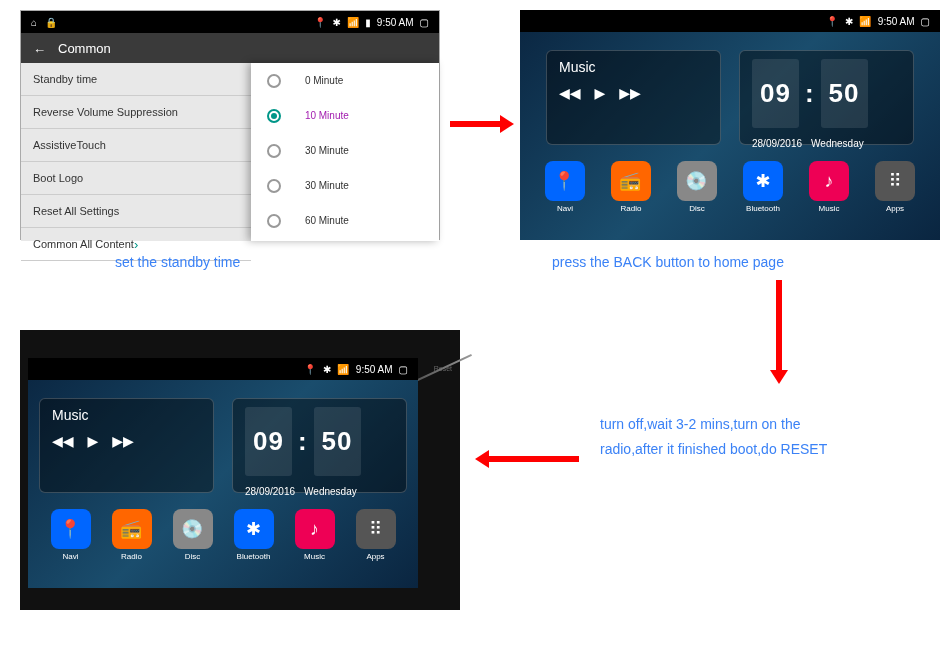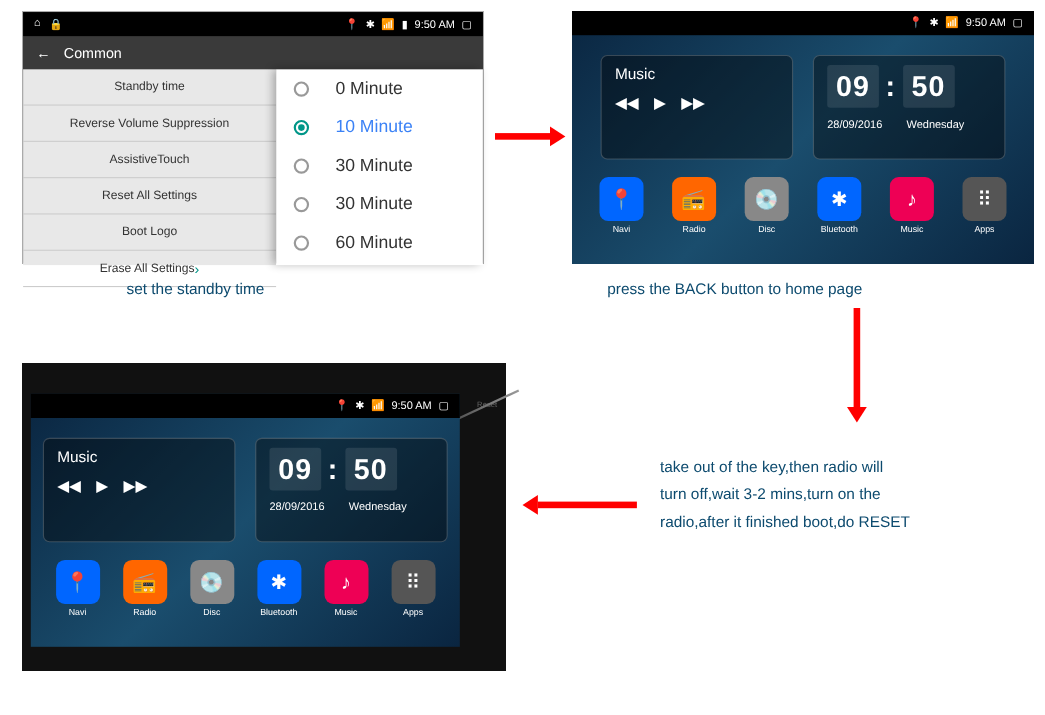--- a/index.html
+++ b/index.html
@@ -9,45 +9,45 @@
 .panel2 { position: absolute; left: 520px; top: 10px; width: 420px; height: 230px; background: linear-gradient(135deg, #0a2540 0%, #1a4d6d 50%, #0a2540 100%); }
 .panel3 { position: absolute; left: 20px; top: 330px; width: 440px; height: 280px; background: #111; }
 
 .statusbar { height: 22px; background: #000; color: #fff; font-size: 10px; display: flex; align-items: center; justify-content: space-between; padding: 0 10px; }
 .statusbar .left { display: flex; gap: 8px; }
 .statusbar .right { display: flex; gap: 6px; align-items: center; }
 
 .p1-header { height: 30px; background: #3a3a3a; color: #fff; display: flex; align-items: center; padding: 0 12px; font-size: 13px; gap: 12px; }
 .p1-body { display: flex; height: 178px; }
 .p1-list { width: 55%; background: #e8e8e8; }
-.p1-list-item { height: 29px; border-bottom: 1px solid #ccc; padding: 16px 12px; font-size: 11px; color: #333; display: flex; align-items: center; justify-content: center; }
+.p1-list-item { height: 29px; border-bottom: 1px solid #ccc; padding: 16px 12px; font-size: 11px; color: #333; display: flex; align-items: center; justify-content: flex-start; }
 .p1-popup { width: 45%; background: #fff; box-shadow: -3px 0 8px rgba(0,0,0,0.3); }
-.p1-popup-item { height: 35px; display: flex; align-items: center; padding: 0 16px; font-size: 16px; color: #333; gap: 24px; }
-.p1-popup-item.selected { color: #3b82f6; }
+.p1-popup-item { height: 35px; display: flex; align-items: center; padding: 0 16px; font-size: 10px; color: #333; gap: 24px; }
+.p1-popup-item.selected { color: #a21caf; }
 .radio-outer { width: 14px; height: 14px; border: 2px solid #999; border-radius: 50%; display: flex; align-items: center; justify-content: center; }
 .p1-popup-item.selected .radio-outer { border-color: #009688; }
 .radio-inner { width: 6px; height: 6px; background: #009688; border-radius: 50%; }
 
 .home-cards { display: flex; gap: 18px; justify-content: center; padding: 18px 0 10px; }
 .card { width: 175px; height: 95px; background: rgba(0,0,0,0.4); border: 1px solid rgba(255,255,255,0.2); border-radius: 6px; padding: 8px 12px; color: #fff; }
 .card-music .title { font-size: 14px; margin-bottom: 6px; }
 .card-music .controls { display: flex; gap: 14px; font-size: 14px; margin-top: 10px; }
 .card-clock .time { font-size: 26px; font-weight: bold; letter-spacing: 1px; display: flex; align-items: center; gap: 6px; }
-.card-clock .timebox { background: rgba(255,255,255,0.1); padding: 4px 8px; border-radius: 3px; text-align: center; }
-.card-clock .date { font-size: 10px; margin-top: 10px; display: flex; gap: 22px; }
+.card-clock .timebox { background: rgba(255,255,255,0.1); padding: 19px 8px; border-radius: 3px; text-align: center; }
+.card-clock .date { font-size: 10px; margin-top: 10px; display: flex; gap: 9px; }
 .appdock { display: flex; justify-content: space-around; padding: 6px 12px 8px; }
 .appicon { display: flex; flex-direction: column; align-items: center; gap: 3px; }
 .appicon .iconbox { width: 40px; height: 40px; border-radius: 8px; display: flex; align-items: center; justify-content: center; color: #fff; font-size: 18px; }
 .appicon .label { color: #fff; font-size: 8px; }
 
 .panel3-inner { position: absolute; top: 28px; left: 8px; width: 390px; height: 230px; background: linear-gradient(135deg, #0a2540 0%, #1a4d6d 50%, #0a2540 100%); }
 .panel3-reset { position: absolute; top: 35px; right: 8px; color: #666; font-size: 7px; }
 .stylus { position: absolute; top: 62px; right: -20px; width: 90px; height: 2px; background: linear-gradient(90deg, #333, #999); transform: rotate(-25deg); transform-origin: left; }
 
-.caption { position: absolute; font-size: 14px; color: #0c4a6e; }
+.caption { position: absolute; font-size: 14px; color: #3b82f6; }
 .cap1 { left: 115px; top: 254px; }
 .cap2 { left: 552px; top: 254px; }
 .cap3 { left: 600px; top: 412px; line-height: 1.8; width: 340px; }
 
 .arrow-h1 { position: absolute; left: 450px; top: 115px; }
 .arrow-v { position: absolute; left: 770px; top: 280px; }
 .arrow-h2 { position: absolute; left: 475px; top: 450px; }
 .arrow-line-h { width: 50px; height: 6px; background: #f00; }
 .arrow-head-r { width: 0; height: 0; border-left: 14px solid #f00; border-top: 9px solid transparent; border-bottom: 9px solid transparent; }
 .arrow-head-l { width: 0; height: 0; border-right: 14px solid #f00; border-top: 9px solid transparent; border-bottom: 9px solid transparent; }
@@ -84,27 +84,27 @@
       <div class="p1-list-item">
           <span>Standby time</span>
         </div>
       <div class="p1-list-item">
           <span>Reverse Volume Suppression</span>
         </div>
       <div class="p1-list-item">
           <span>AssistiveTouch</span>
         </div>
       <div class="p1-list-item">
+          <span>Boot Logo</span>
+        </div>
+      <div class="p1-list-item">
           <span>Reset All Settings</span>
         </div>
       <div class="p1-list-item">
-          <span>Boot Logo</span>
-        </div>
-      <div class="p1-list-item">
-          <span>Erase All Settings</span>
+          <span>Common All Content</span>
           <span class="chev">›</span>
         </div>
     </div>
     <div class="p1-popup">
       <div class="p1-popup-item">
           <span class="radio-outer"></span>
           <span>0 Minute</span>
         </div>
       <div class="p1-popup-item selected">
           <span class="radio-outer">
@@ -267,16 +267,15 @@
 <div class="arrow-h2">
     <div class="arrow-wrap">
       <div class="arrow-head-l"></div>
       <div class="arrow-line-h" style="width:90px"></div>
     </div>
   </div>
 
 <div class="caption cap1">set the standby time</div>
 <div class="caption cap2">press the BACK button to home page</div>
 <div class="caption cap3">
-  <div>take out of the key,then radio will</div>
   <div>turn off,wait 3-2 mins,turn on the</div>
   <div>radio,after it finished boot,do RESET</div>
 </div>
 
 </body></html>

